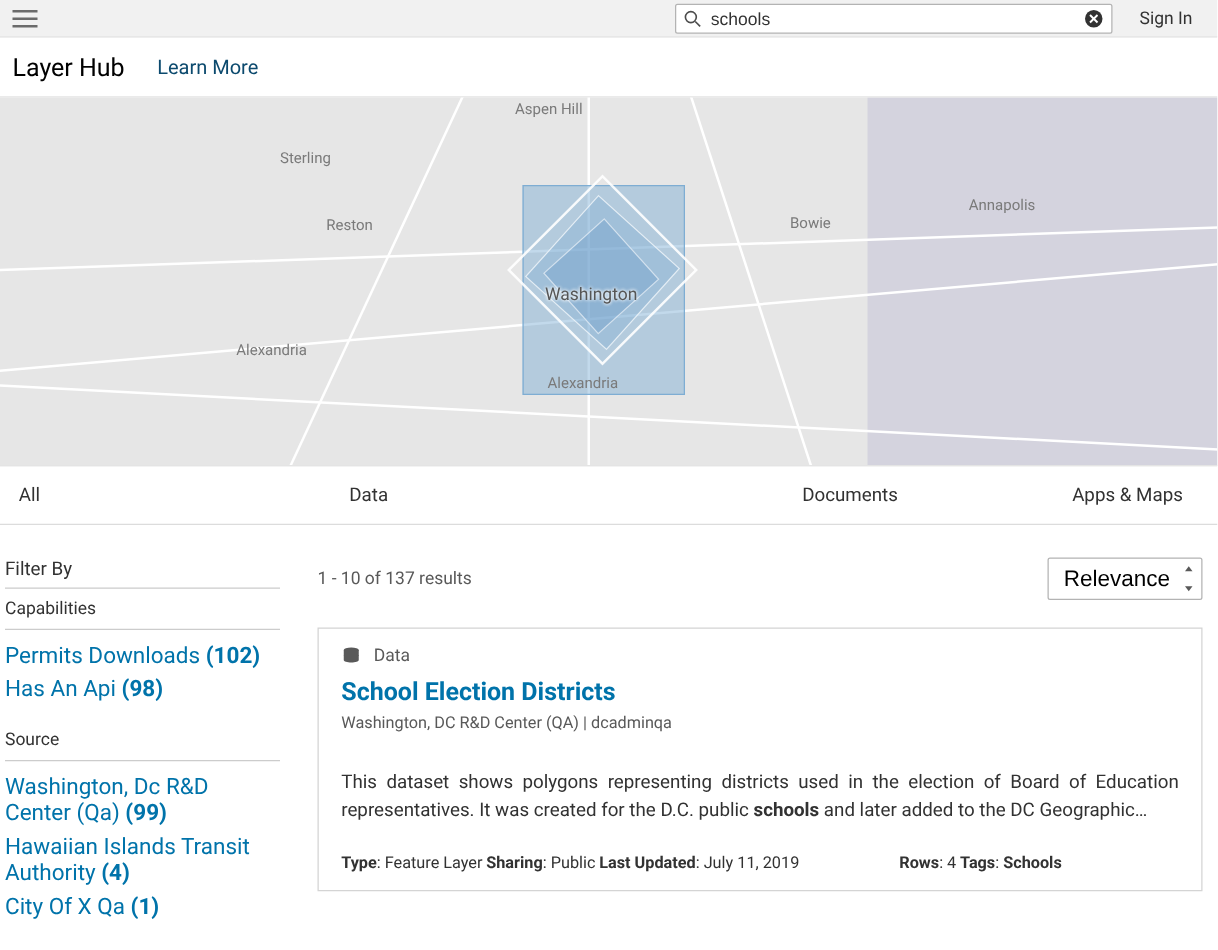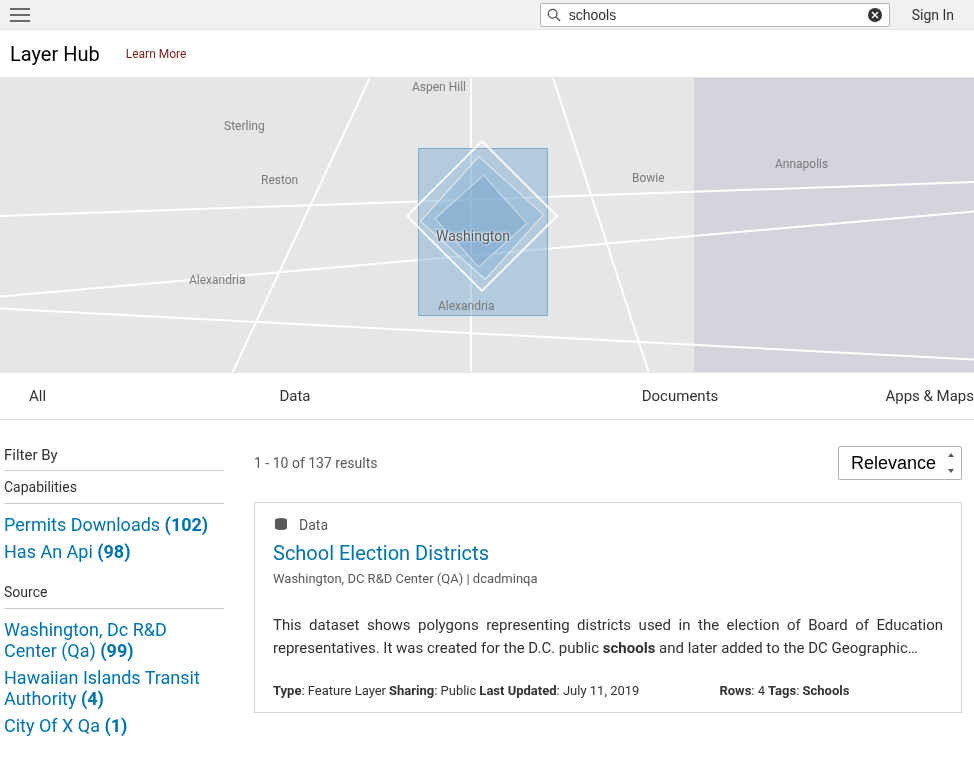--- a/index.html
+++ b/index.html
@@ -8,58 +8,58 @@
 .hamburger{cursor:pointer;padding:4px 2px;display:flex;flex-direction:column;gap:4px}
 .hamburger span{display:block;width:20px;height:2px;background:#6b6b6b}
 .spacer{flex:1}
 .searchwrap{position:relative;display:flex;align-items:center;width:350px;height:24px;border:1px solid #b3b3b3;border-radius:2px;background:#fff;padding:0 6px}
 .searchwrap .mag{color:#4c4c4c;margin-right:8px}
 .searchwrap input{border:none;outline:none;flex:1;font-size:14px;color:#323232;background:transparent}
 .searchwrap .clear{color:#323232;cursor:pointer;font-size:18px;line-height:1}
 .signin{padding:0 12px;color:#323232;cursor:pointer;font-size:14px}
 .brandbar{display:flex;align-items:center;height:48px;border-bottom:1px solid #e4e4e4;padding:0 10px;gap:26px}
 .brand{font-size:20px;color:#000;font-weight:400}
-.learn{font-size:12px;color:#7f1d1d;cursor:pointer}
+.learn{font-size:16px;color:#0c4a6e;cursor:pointer}
 .map{position:relative;height:295px;background:#e6e6e6;overflow:hidden;border-bottom:1px solid #e4e4e4}
 .map .water{position:absolute;top:0;right:0;width:280px;height:100%;background:#d4d3de}
 .map .road-h1{position:absolute;top:120px;left:-50px;width:1074px;height:2px;background:#fff;transform:rotate(-2deg)}
 .map .road-h2{position:absolute;top:175px;left:-50px;width:1074px;height:2px;background:#fff;transform:rotate(-5deg)}
 .map .road-h3{position:absolute;top:255px;left:-50px;width:1074px;height:2px;background:#fff;transform:rotate(3deg)}
 .map .road-v1{position:absolute;top:-50px;left:470px;width:2px;height:395px;background:#fff}
 .map .road-d1{position:absolute;top:-50px;left:300px;width:2px;height:395px;background:#fff;transform:rotate(25deg)}
 .map .road-d2{position:absolute;top:-50px;left:600px;width:2px;height:395px;background:#fff;transform:rotate(-18deg)}
 .map .city{position:absolute;color:#7a7a7a;font-size:12px}
 .map .bbox{position:absolute;left:418px;top:70px;width:130px;height:168px;background:rgba(120,170,210,0.45);border:1px solid rgba(120,170,210,0.9)}
 .map .diamond{position:absolute;left:428px;top:84px;width:108px;height:108px;border:2px solid rgba(255,255,255,0.9);transform:rotate(45deg)}
 .map .diamond2{position:absolute;left:438px;top:96px;width:88px;height:88px;border:1px solid rgba(255,255,255,0.7);transform:rotate(42deg);background:rgba(120,170,210,0.3)}
 .map .diamond3{position:absolute;left:448px;top:110px;width:66px;height:66px;border:1px solid rgba(255,255,255,0.6);transform:rotate(48deg);background:rgba(100,150,200,0.3)}
 .map .washlabel{position:absolute;left:436px;top:150px;color:#565656;font-size:14px;text-shadow:0 0 3px #fff,0 0 3px #fff}
 .tabs{display:flex;border-bottom:1px solid #dcdcdc}
 .tab{padding:14px 0;cursor:pointer;font-size:15px;color:#323232;text-align:center}
-.tab:nth-child(1){width:60px;padding-left:15px;text-align:center}
+.tab:nth-child(1){width:60px;padding-left:15px;text-align:left}
 .tab:nth-child(2){width:470px}
 .tab:nth-child(3){width:300px}
-.tab:nth-child(4){flex:1;text-align:right}
+.tab:nth-child(4){flex:1;text-align:center}
 .content{display:flex;padding:26px 12px 0 4px;gap:30px}
 .sidebar{width:220px;flex-shrink:0}
 .sidebar h3{font-size:15px;font-weight:400;color:#323232;padding-bottom:6px;border-bottom:1px solid #ccc;margin-bottom:8px}
 .facet-section{margin-bottom:22px}
 .facet-section h4{font-size:14px;font-weight:400;color:#323232;padding-bottom:8px;border-bottom:1px solid #ccc;margin-bottom:10px}
 .facet a{display:block;color:#0073aa;font-size:18px;margin-bottom:6px;text-decoration:none;cursor:pointer}
 .facet a b{font-weight:700}
 .main{flex:1}
 .results-header{display:flex;justify-content:space-between;align-items:center;margin-bottom:22px}
 .results-count{color:#595959;font-size:14px}
 .sortwrap{position:relative}
 .sort{border:1px solid #b3b3b3;border-radius:2px;padding:6px 24px 6px 12px;font-size:18px;background:#fff;cursor:pointer;-webkit-appearance:none;appearance:none}
 .sortwrap::after{content:"";position:absolute;right:8px;top:7px;width:0;height:0;border-left:3px solid transparent;border-right:3px solid transparent;border-bottom:4px solid #595959}
 .sortwrap::before{content:"";position:absolute;right:8px;bottom:7px;width:0;height:0;border-left:3px solid transparent;border-right:3px solid transparent;border-top:4px solid #595959}
 .card{border:1px solid #d4d4d4;padding:14px 18px}
 .card-type{display:flex;align-items:center;gap:10px;color:#595959;font-size:14px;margin-bottom:8px}
-.card-title{color:#0073aa;font-size:20px;font-weight:400;margin-bottom:6px;cursor:pointer}
+.card-title{color:#0073aa;font-size:20px;font-weight:700;margin-bottom:6px;cursor:pointer}
 .card-source{color:#595959;font-size:13px;margin-bottom:28px}
 .card-desc{font-size:15px;color:#323232;margin-bottom:22px;line-height:1.55;text-align:justify}
 .card-desc b{font-weight:700}
 .card-meta{display:flex;gap:80px;font-size:13px;color:#323232}
 .card-meta .col{display:flex;flex-direction:row;gap:3px}
 .card-meta b{font-weight:700}
 svg{display:block}
 </style>
 </head>
 <body>

